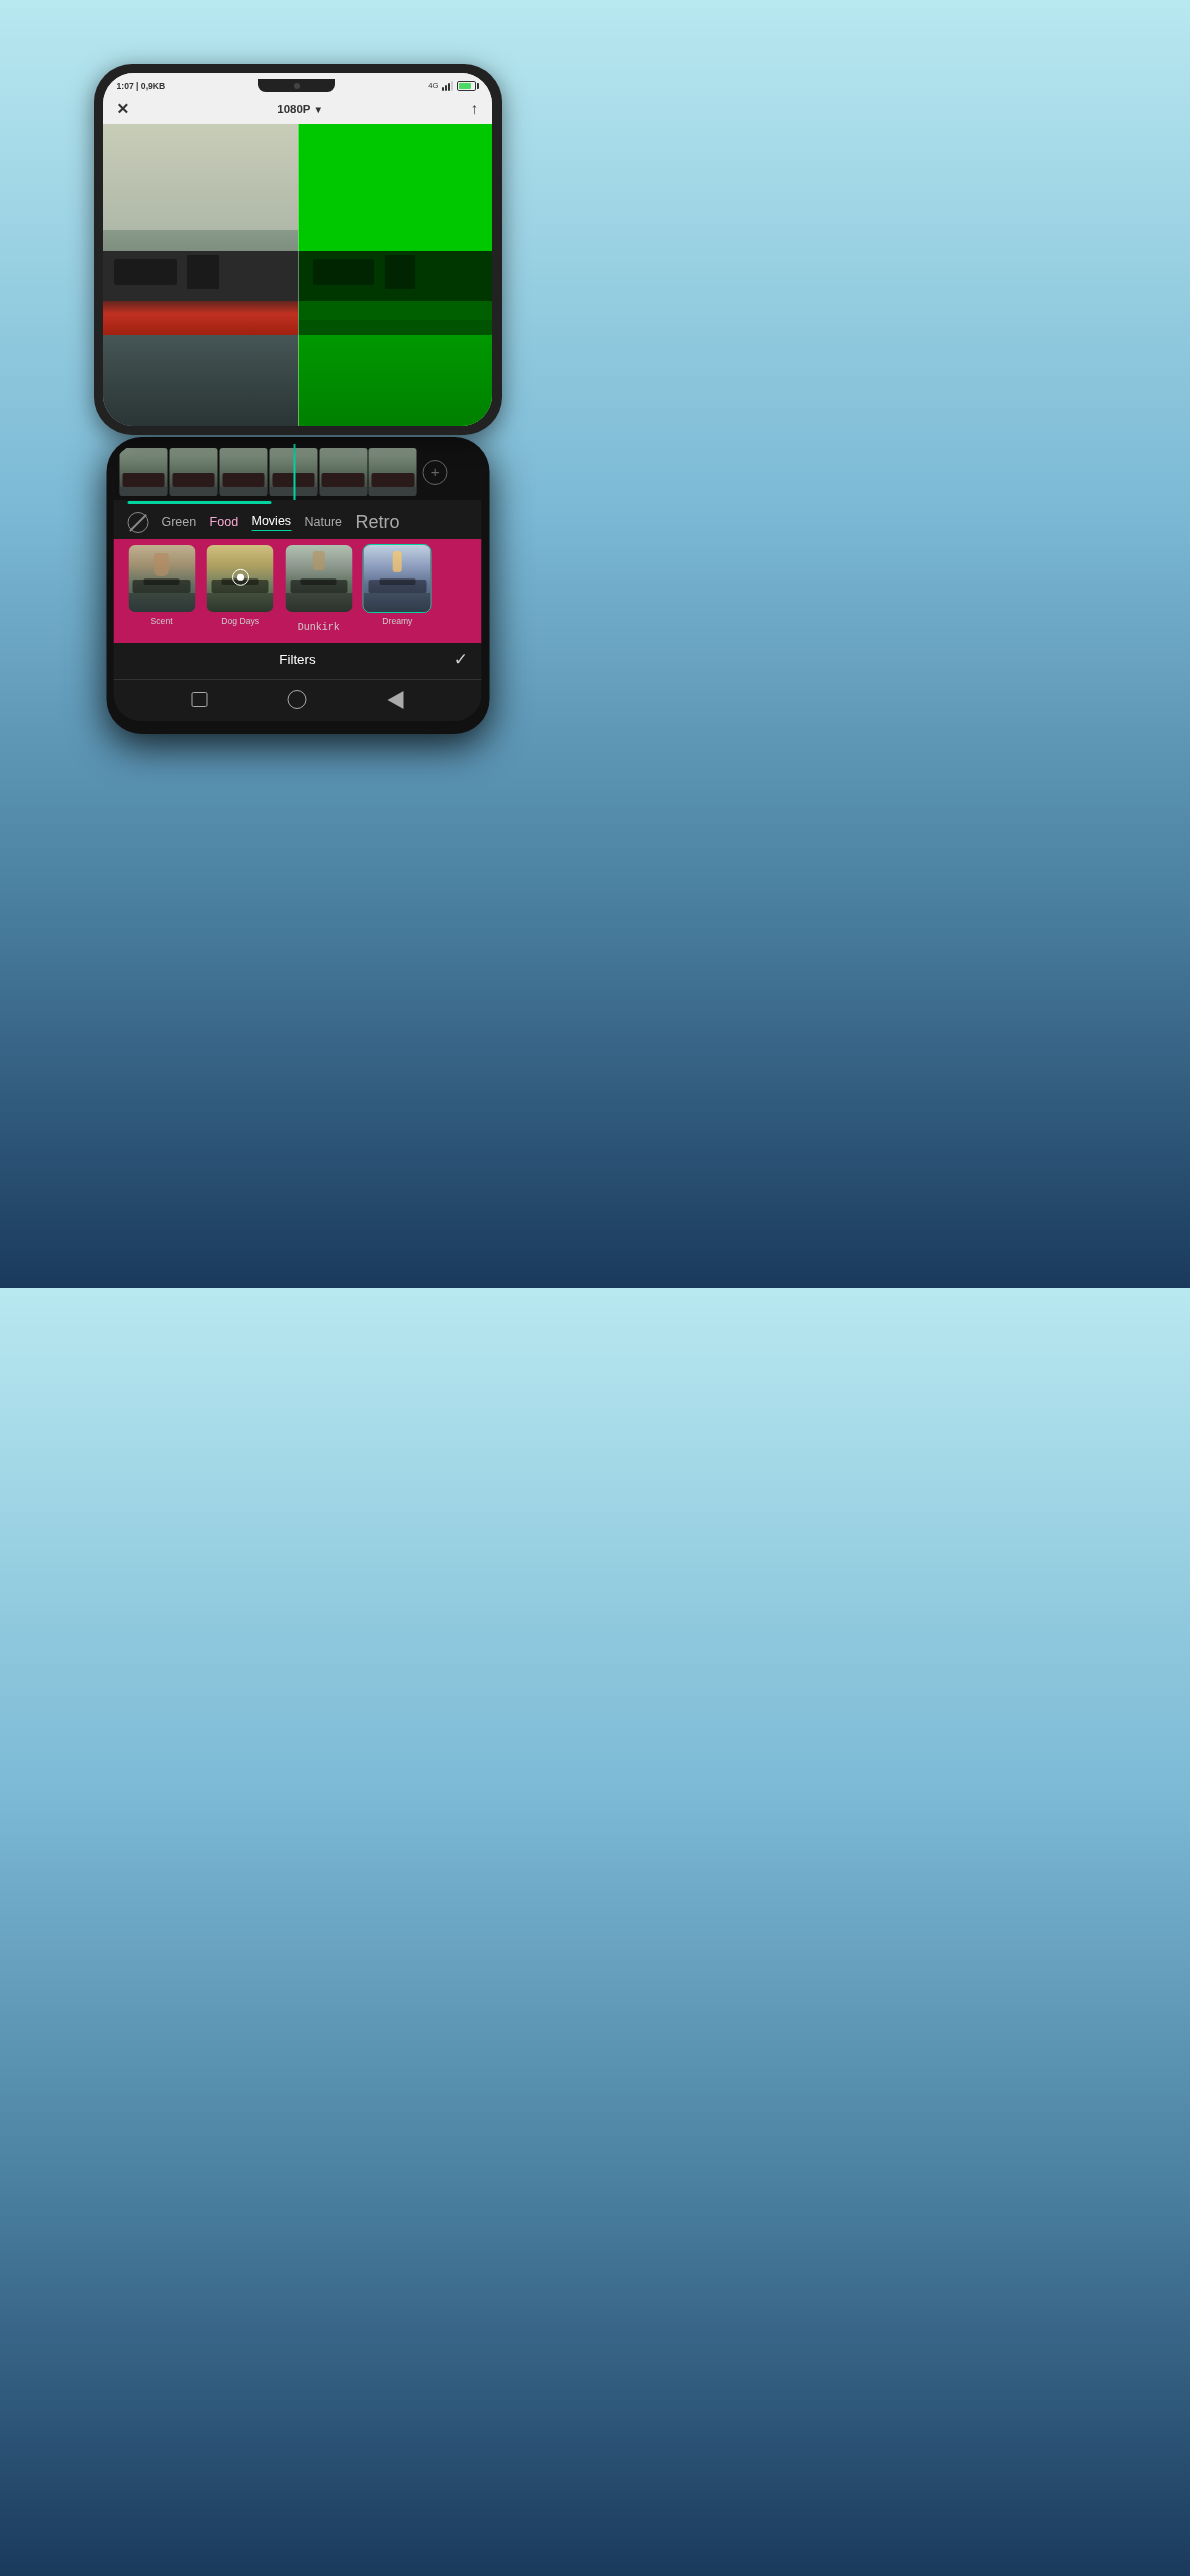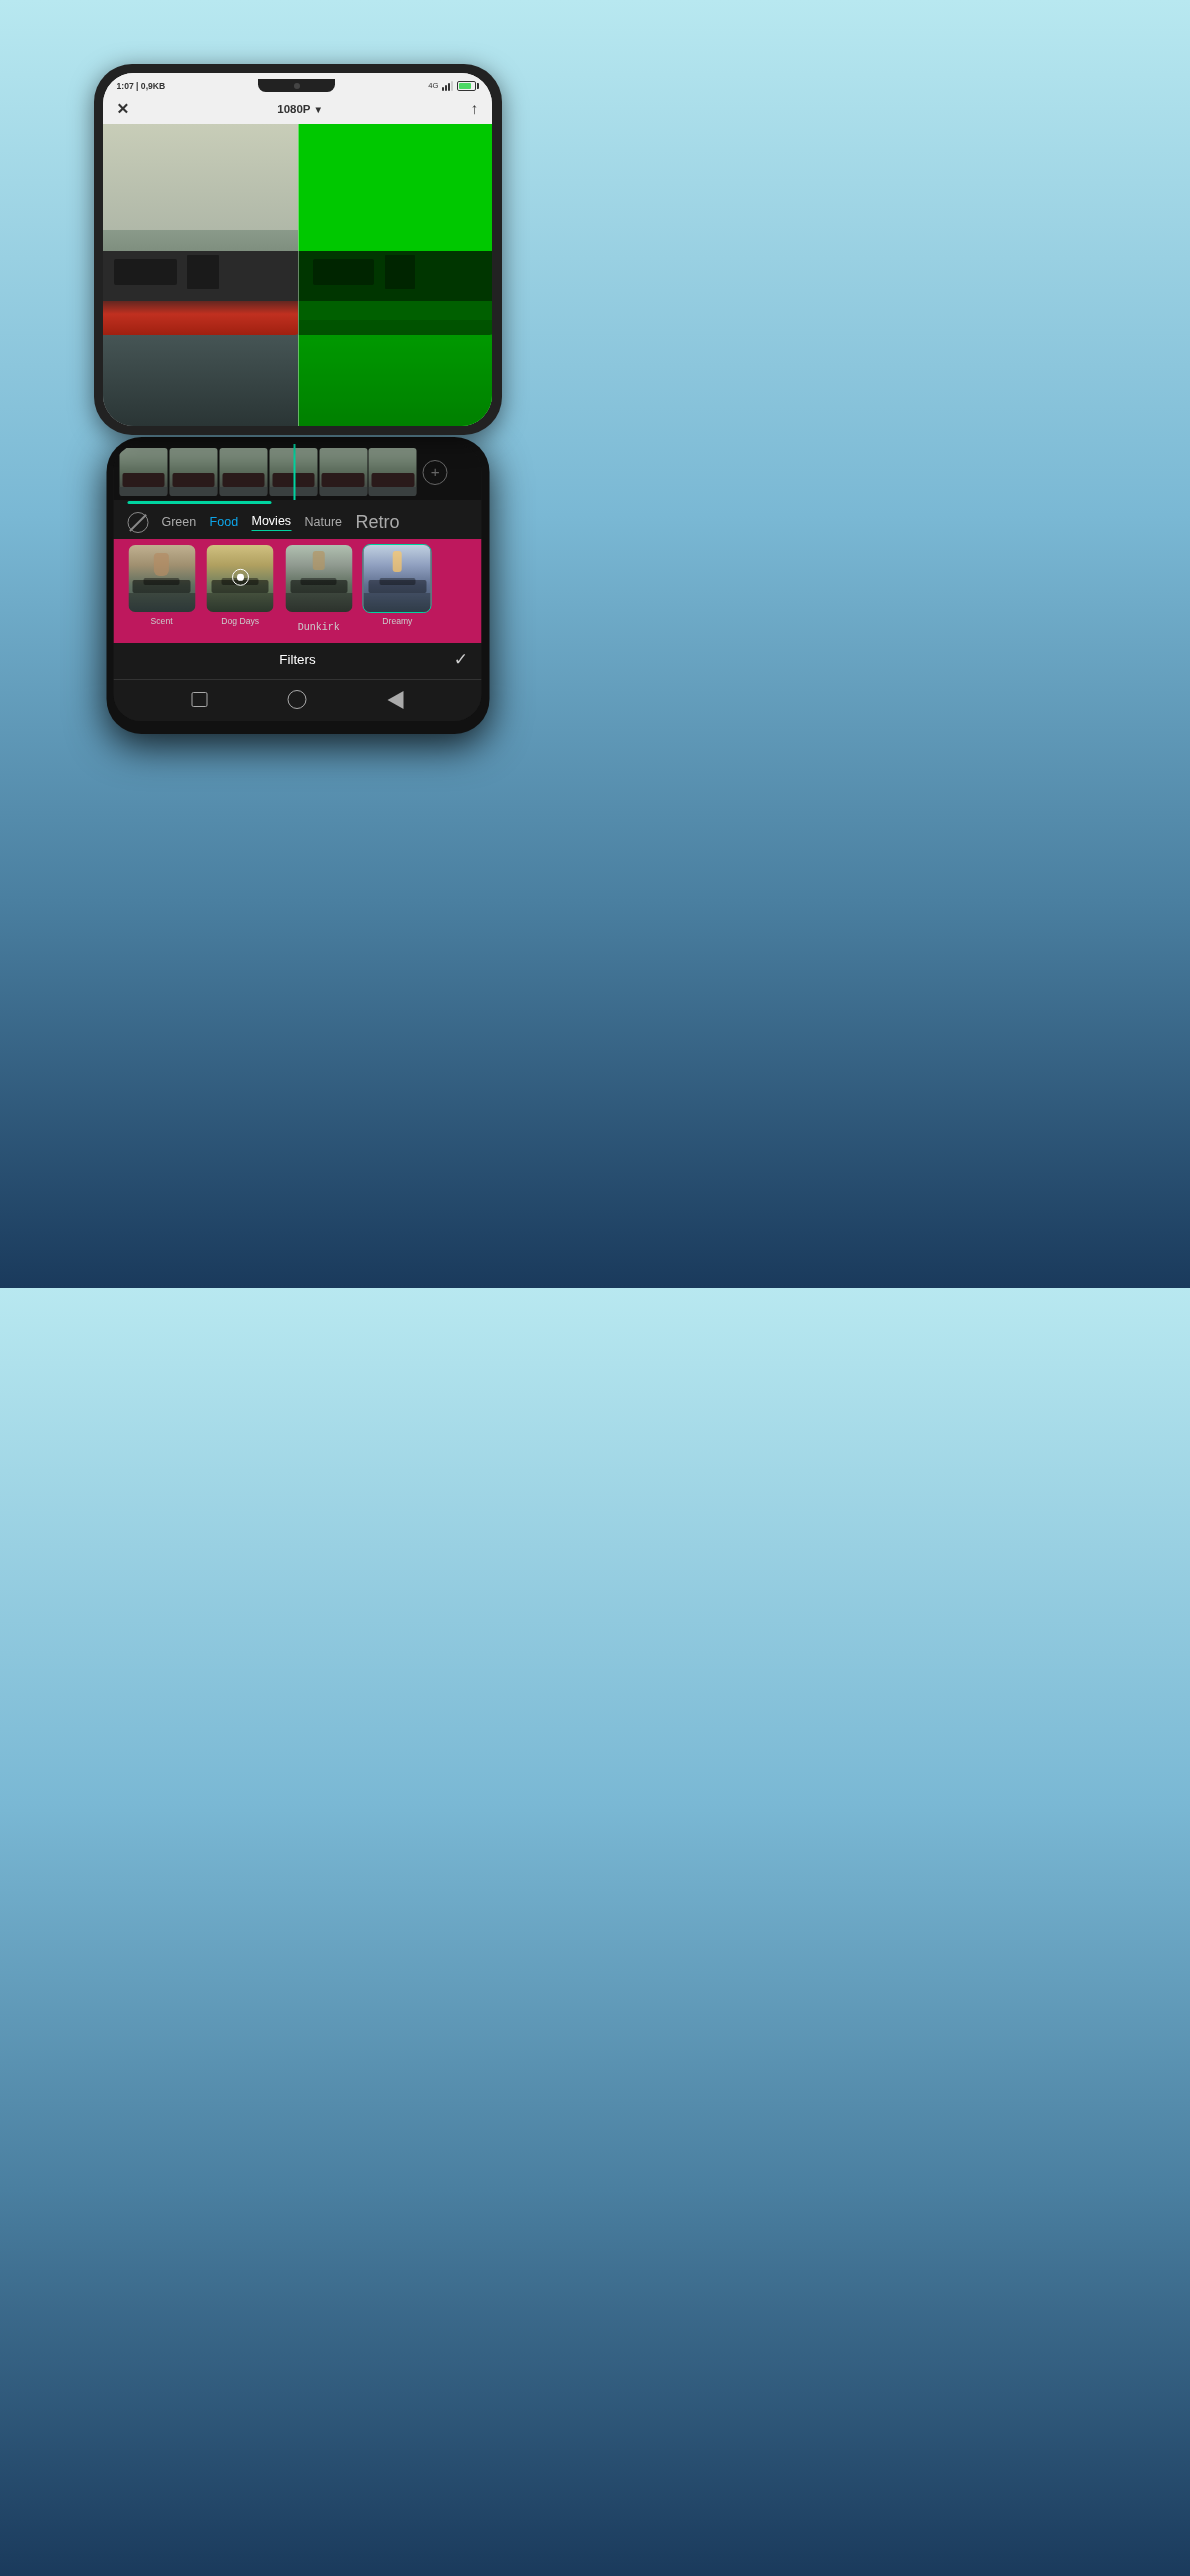--- a/index.html
+++ b/index.html
@@ -60,21 +60,21 @@
         <div style="height:3.8px;background:#1a1a1a;padding:0 13.4px;display:flex;">
           <div style="width:144px;height:2.9px;background:#00d4a0;border-radius:1.9px;margin-top:0.5px;"></div>
         </div>
 
         <div style="background:#1a1a1a;display:flex;align-items:center;gap:13.4px;padding:7.7px 13.4px 5.8px;overflow-x:auto;">
 
           <div style="width:21px;height:21px;border:1.9px solid #888;border-radius:50%;position:relative;flex-shrink:0;">
             <div style="position:absolute;top:50%;left:-1.9px;right:-1.9px;height:1.9px;background:#888;transform:rotate(-45deg);transform-origin:center;"></div>
           </div>
           <span style="color:#aaa;font-size:12.5px;white-space:nowrap;flex-shrink:0;">Green</span>
-          <span style="color:#0ea5e9;font-size:12.5px;white-space:nowrap;flex-shrink:0;">Food</span>
+          <span style="color:#f9a8d4;font-size:12.5px;white-space:nowrap;flex-shrink:0;">Food</span>
           <span style="color:white;font-size:12.5px;white-space:nowrap;flex-shrink:0;border-bottom:1.9px solid #00d4a0;padding-bottom:1.9px;">Movies</span>
           <span style="color:#aaa;font-size:12.5px;white-space:nowrap;flex-shrink:0;">Nature</span>
           <span style="color:#aaa;font-size:18px;white-space:nowrap;flex-shrink:0;">Retro</span>
         </div>
 
         <div style="background:#be185d;display:flex;gap:9.6px;padding:5.8px 13.4px 9.6px;">
 
           <div style="width:69px;flex-shrink:0;text-align:center;">
             <div style="width:69px;height:69px;border-radius:7.7px;overflow:hidden;position:relative;border:1.9px solid transparent;">
               <div style="width:100%;height:100%;background:linear-gradient(180deg,#c0b090 0%,#a09070 30%,#607060 60%,#405050 100%);position:relative;">

